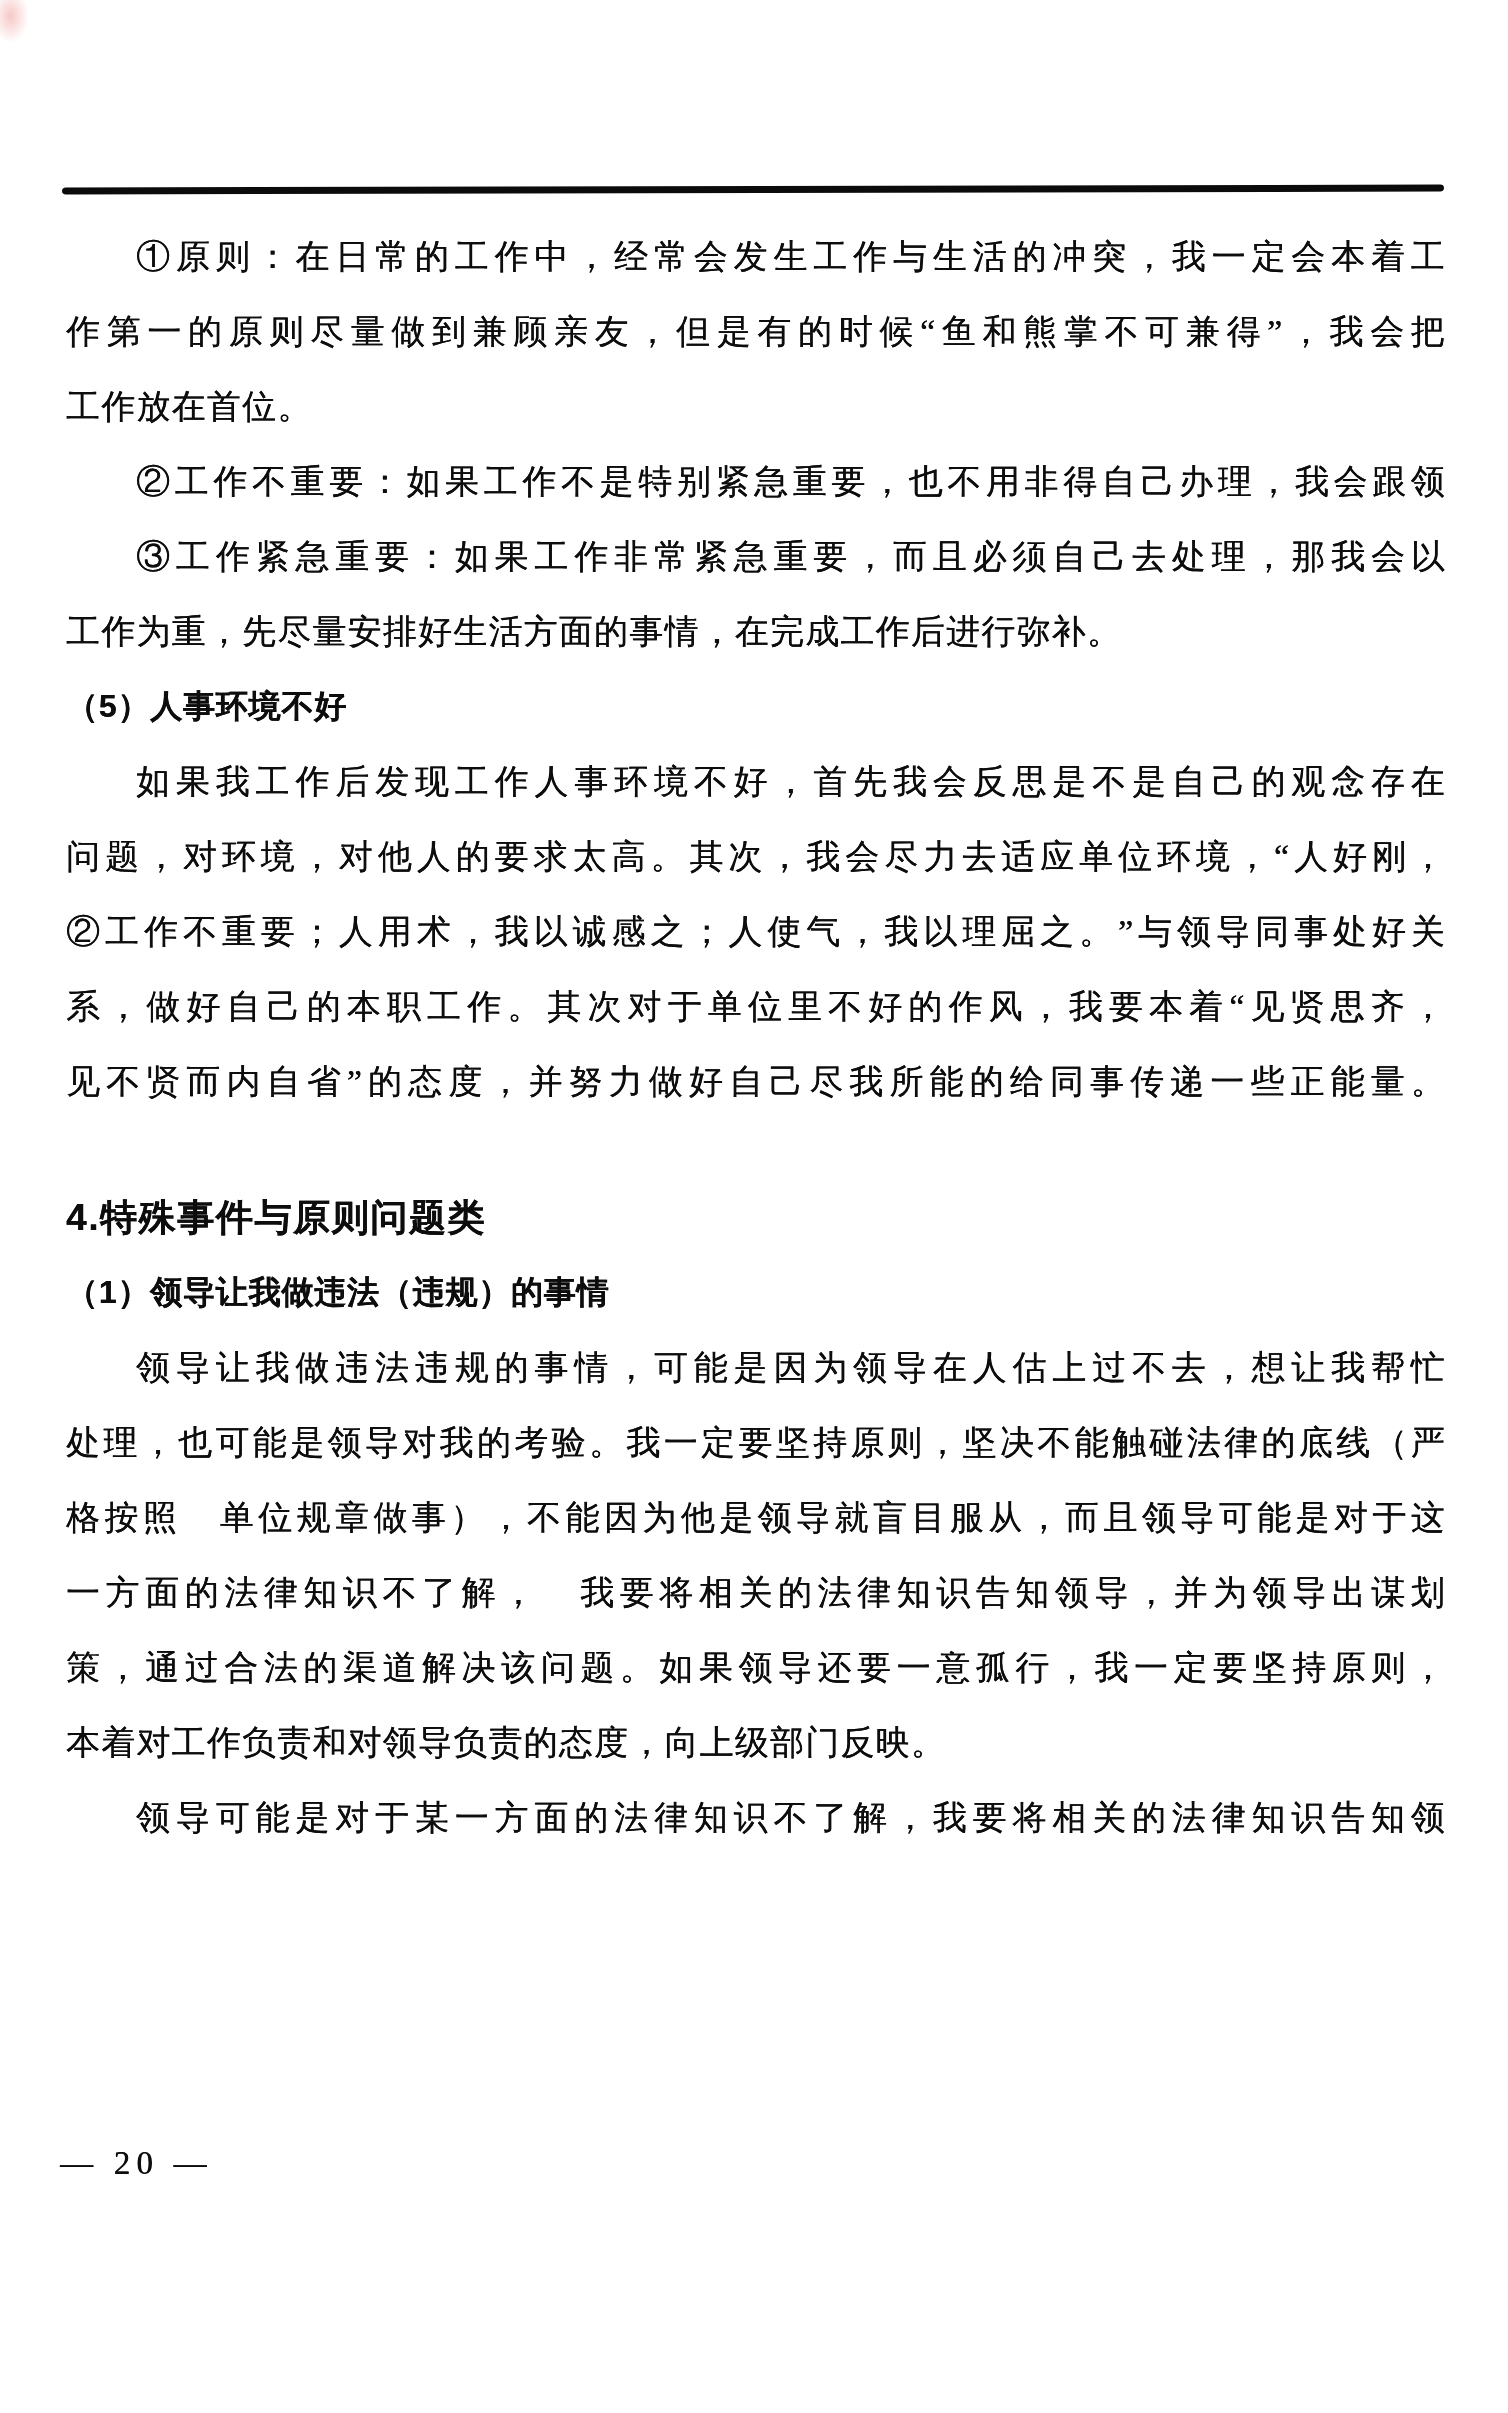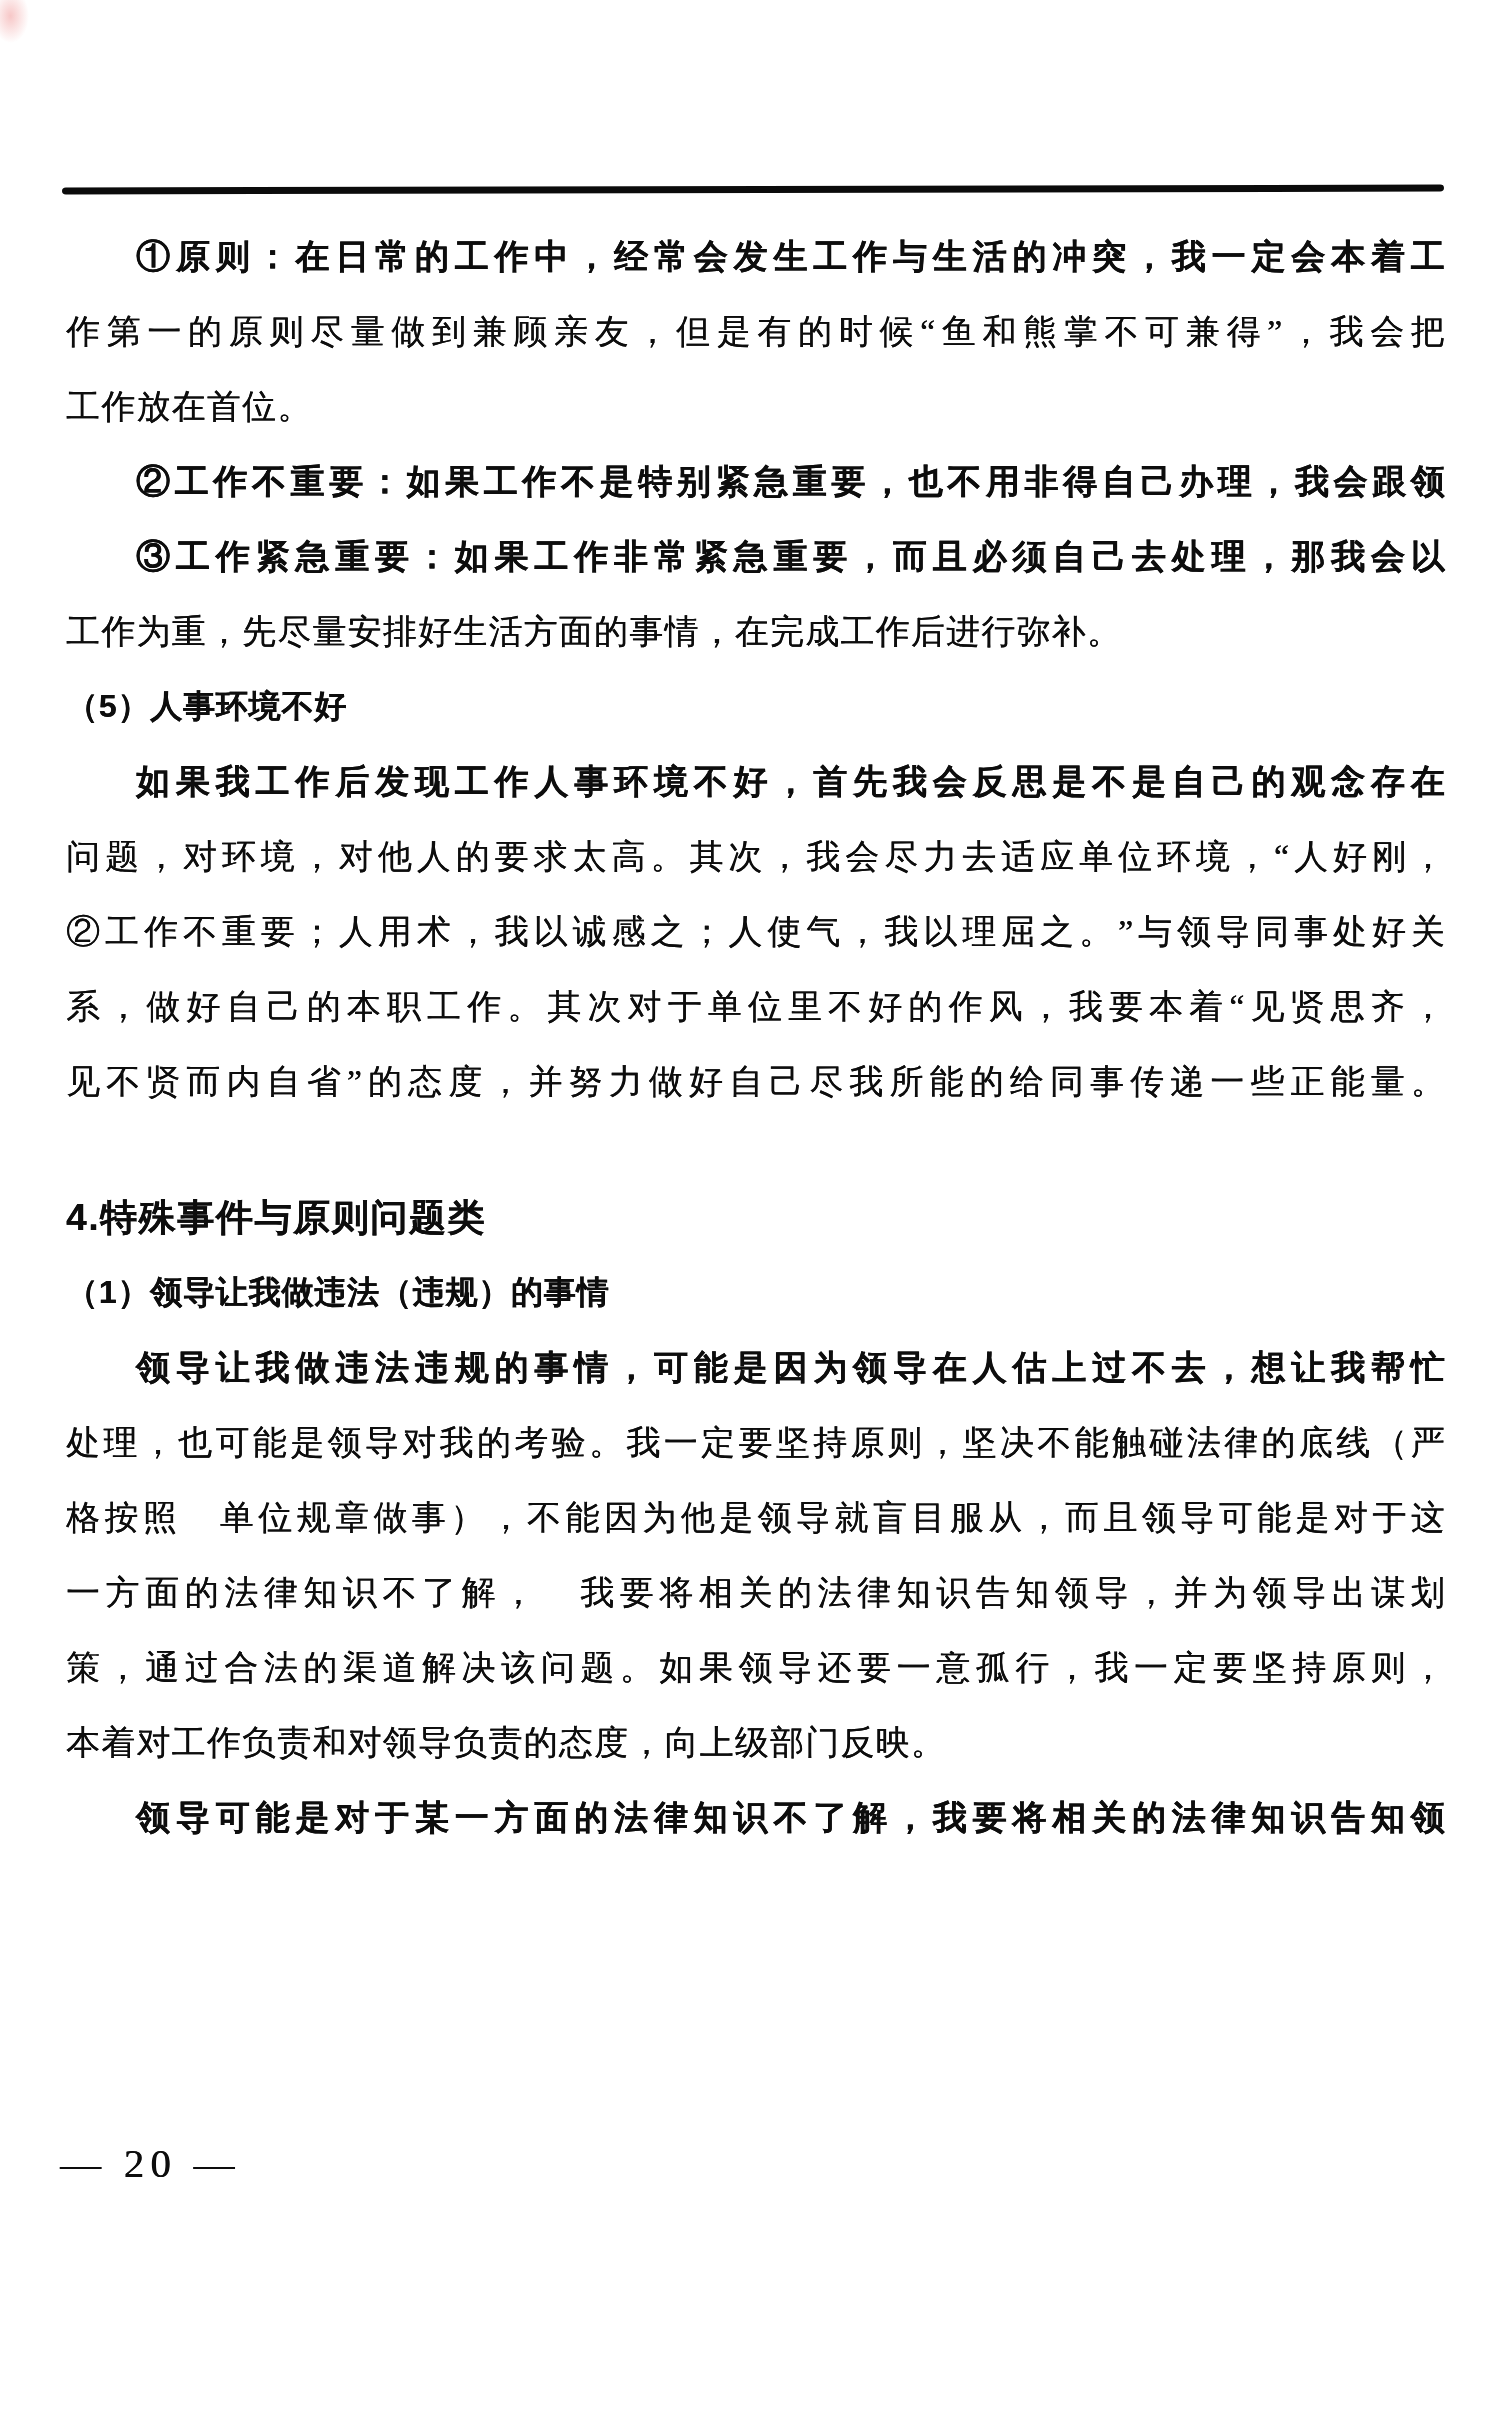--- a/index.html
+++ b/index.html
@@ -33,34 +33,34 @@
   .line {
     box-sizing:border-box;
     width:100%;
     height:75px; line-height:75px;
     font-size:34px;
     letter-spacing:1.2px;
     white-space:normal;
     text-shadow:0.3px 0 0 currentColor; 
   }
   .fill   { text-align:justify; text-align-last:justify; }
-  .indent { padding-left:70px;font-weight:bold; }
+  .indent { padding-left:70px; }
   .h1 {
     font-family:"Liberation Sans", sans-serif;
     font-weight:700; font-size:37px; letter-spacing:1.6px;
   }
   .h2 {
     font-family:"Liberation Sans", sans-serif;
     font-weight:700; font-size:32px; letter-spacing:0.8px;
   }
   .spacer { height:61px; }
   .footer {
     position:absolute; left:60px; top:2144px;
     height:39px; line-height:39px;
-    font-size:41px; letter-spacing:6.2px;
+    font-size:33px; letter-spacing:6.2px;
     text-shadow:0.3px 0 0 currentColor;
   }
 </style>
 </head>
 <body>
 
 <div class="page">
   <div class="smudge"></div>
   <div class="rule"></div>
   <div class="flow" id="text-flow">

